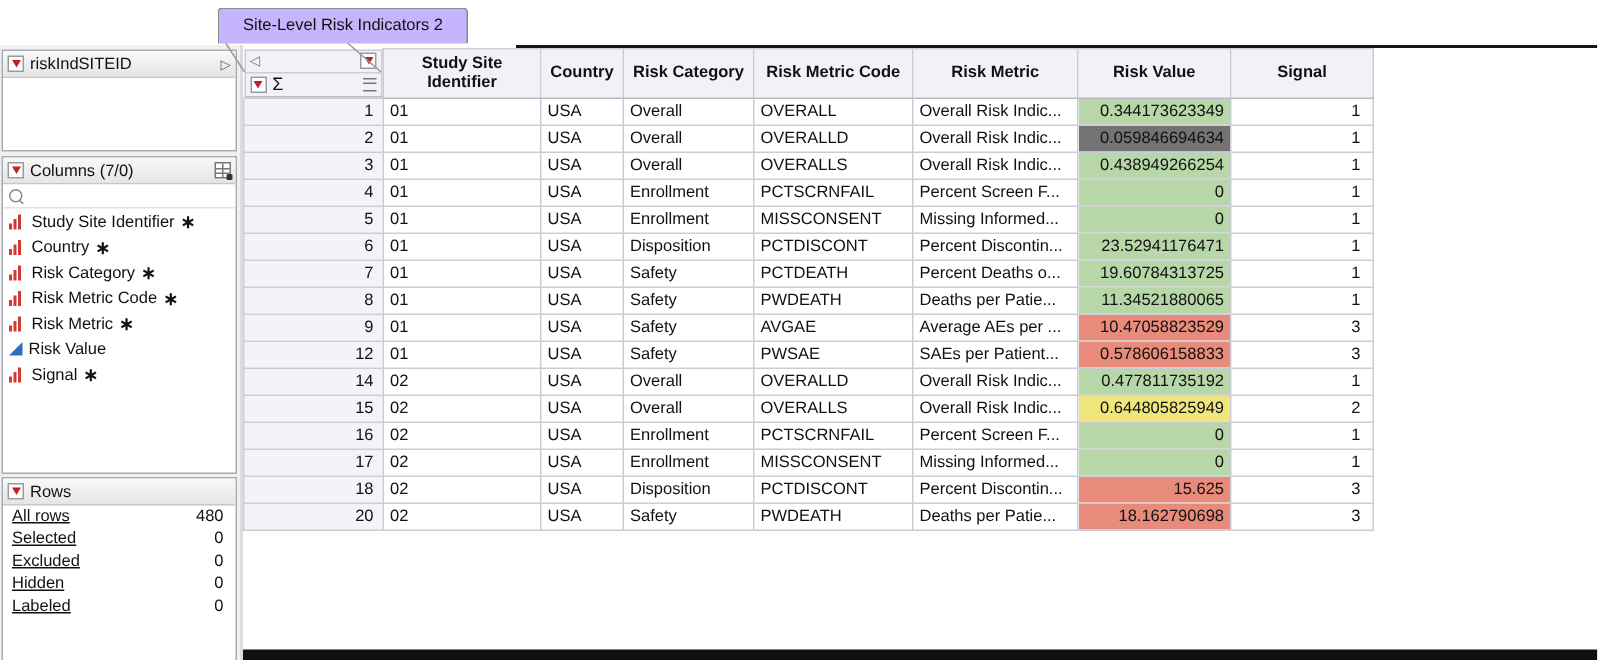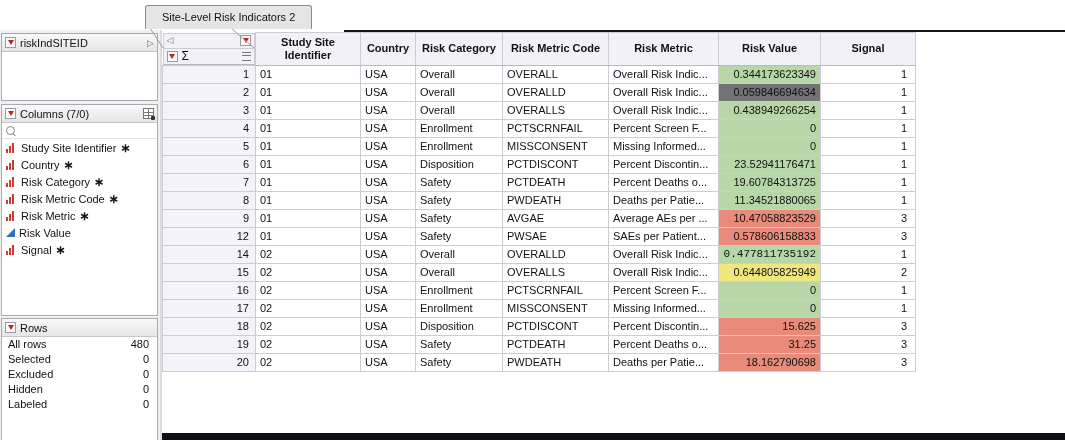--- a/index.html
+++ b/index.html
@@ -3,21 +3,21 @@
 <meta charset="utf-8">
 <style>
   html,body{margin:0;padding:0;}
   body{
     width:1065px;height:440px;position:relative;overflow:hidden;
     background:#ffffff;font-family:"Liberation Sans",sans-serif;font-size:11px;color:#111;
   }
   
   .doc-tab{
     position:absolute;left:145px;top:5px;height:23px;line-height:23px;
-    padding:0 16px;background:#e5e5e5;border:1px solid #8a8a8a;border-bottom:none;
+    padding:0 16px;background:#c4b5fd;border:1px solid #8a8a8a;border-bottom:none;
     border-radius:3px 3px 0 0;z-index:5;white-space:nowrap;
   }
   .tab-connector{position:absolute;left:140px;top:26px;z-index:4;}
   
   .left-panel{position:absolute;left:0;top:30px;width:160px;height:410px;background:#f0f0f0;}
   .panel-box{position:absolute;left:1px;right:2px;border:1px solid #a9a9b2;background:#fff;overflow:hidden;}
   .box-table{top:3px;height:66px;}
   .box-columns{top:74px;height:210px;}
   .box-rows{top:288px;height:122px;}
   .panel-header{
@@ -38,21 +38,21 @@
   .mag-icon::after{content:"";position:absolute;width:4px;height:1px;background:#888;transform:rotate(45deg);left:5px;top:7px;}
   .col-item{height:17px;display:flex;align-items:center;gap:4px;padding:0 4px;white-space:nowrap;}
   .nom-icon{width:11px;height:10px;display:flex;align-items:flex-end;gap:1px;flex:none;}
   .nom-icon i{display:block;width:2px;background:#cf3b30;}
   .nom-icon i:nth-child(1){height:4px;}
   .nom-icon i:nth-child(2){height:7px;}
   .nom-icon i:nth-child(3){height:10px;}
   .cont-icon{width:0;height:0;border-bottom:9px solid #2f6fbe;border-left:9px solid transparent;flex:none;}
   .ast{font-weight:bold;font-size:12px;line-height:10px;color:#111;}
   .stat-row{height:15px;line-height:15px;display:flex;padding:0 8px 0 6px;}
-  .stat-label{flex:1;}
+  .stat-label{flex:1;text-decoration:underline;}
   .stat-value{text-align:center;}
   .splitter{position:absolute;left:160px;top:30px;width:2px;height:410px;background:#dcdcdc;}
   
   .table-area{position:absolute;left:162px;top:30px;width:903px;height:410px;background:#fff;overflow:hidden;}
   .dark-top{position:absolute;top:0;left:182px;right:0;height:2px;background:#15151a;}
   .dark-bottom{position:absolute;bottom:0;left:0;right:0;height:7px;background:#101014;z-index:6;}
   table.grid{border-collapse:collapse;table-layout:fixed;position:absolute;top:2px;left:0;background:#fff;}
   .grid th,.grid td{
     border:1px solid #cdccd6;padding:0 4px;overflow:hidden;white-space:nowrap;
     font-size:11px;height:18px;box-sizing:border-box;
@@ -348,21 +348,21 @@
           <td class="val" style="background-color: rgb(232, 139, 122);">0.578606158833</td>
           <td class="right">3</td>
         </tr>
         <tr>
           <td class="num">14</td>
           <td class="left">02</td>
           <td class="left">USA</td>
           <td class="left">Overall</td>
           <td class="left">OVERALLD</td>
           <td class="left">Overall Risk Indic...</td>
-          <td class="val" style="background-color: rgb(183, 215, 168); font-family: Liberation Mono, monospace;">0.477811735192</td>
+          <td class="val" style="background-color: rgb(183, 215, 168);">0.477811735192</td>
           <td class="right">1</td>
         </tr>
         <tr>
           <td class="num">15</td>
           <td class="left">02</td>
           <td class="left">USA</td>
           <td class="left">Overall</td>
           <td class="left">OVERALLS</td>
           <td class="left">Overall Risk Indic...</td>
           <td class="val" style="background-color: rgb(239, 231, 126);">0.644805825949</td>
@@ -392,30 +392,20 @@
           <td class="num">18</td>
           <td class="left">02</td>
           <td class="left">USA</td>
           <td class="left">Disposition</td>
           <td class="left">PCTDISCONT</td>
           <td class="left">Percent Discontin...</td>
           <td class="val" style="background-color: rgb(232, 139, 122);">15.625</td>
           <td class="right">3</td>
         </tr>
         <tr>
-          <td class="num">19</td>
-          <td class="left">02</td>
-          <td class="left">USA</td>
-          <td class="left">Safety</td>
-          <td class="left">PCTDEATH</td>
-          <td class="left">Percent Deaths o...</td>
-          <td class="val" style="background-color: rgb(232, 139, 122);">31.25</td>
-          <td class="right">3</td>
-        </tr>
-        <tr>
           <td class="num">20</td>
           <td class="left">02</td>
           <td class="left">USA</td>
           <td class="left">Safety</td>
           <td class="left">PWDEATH</td>
           <td class="left">Deaths per Patie...</td>
           <td class="val" style="background-color: rgb(232, 139, 122);">18.162790698</td>
           <td class="right">3</td>
         </tr>
       </tbody>

